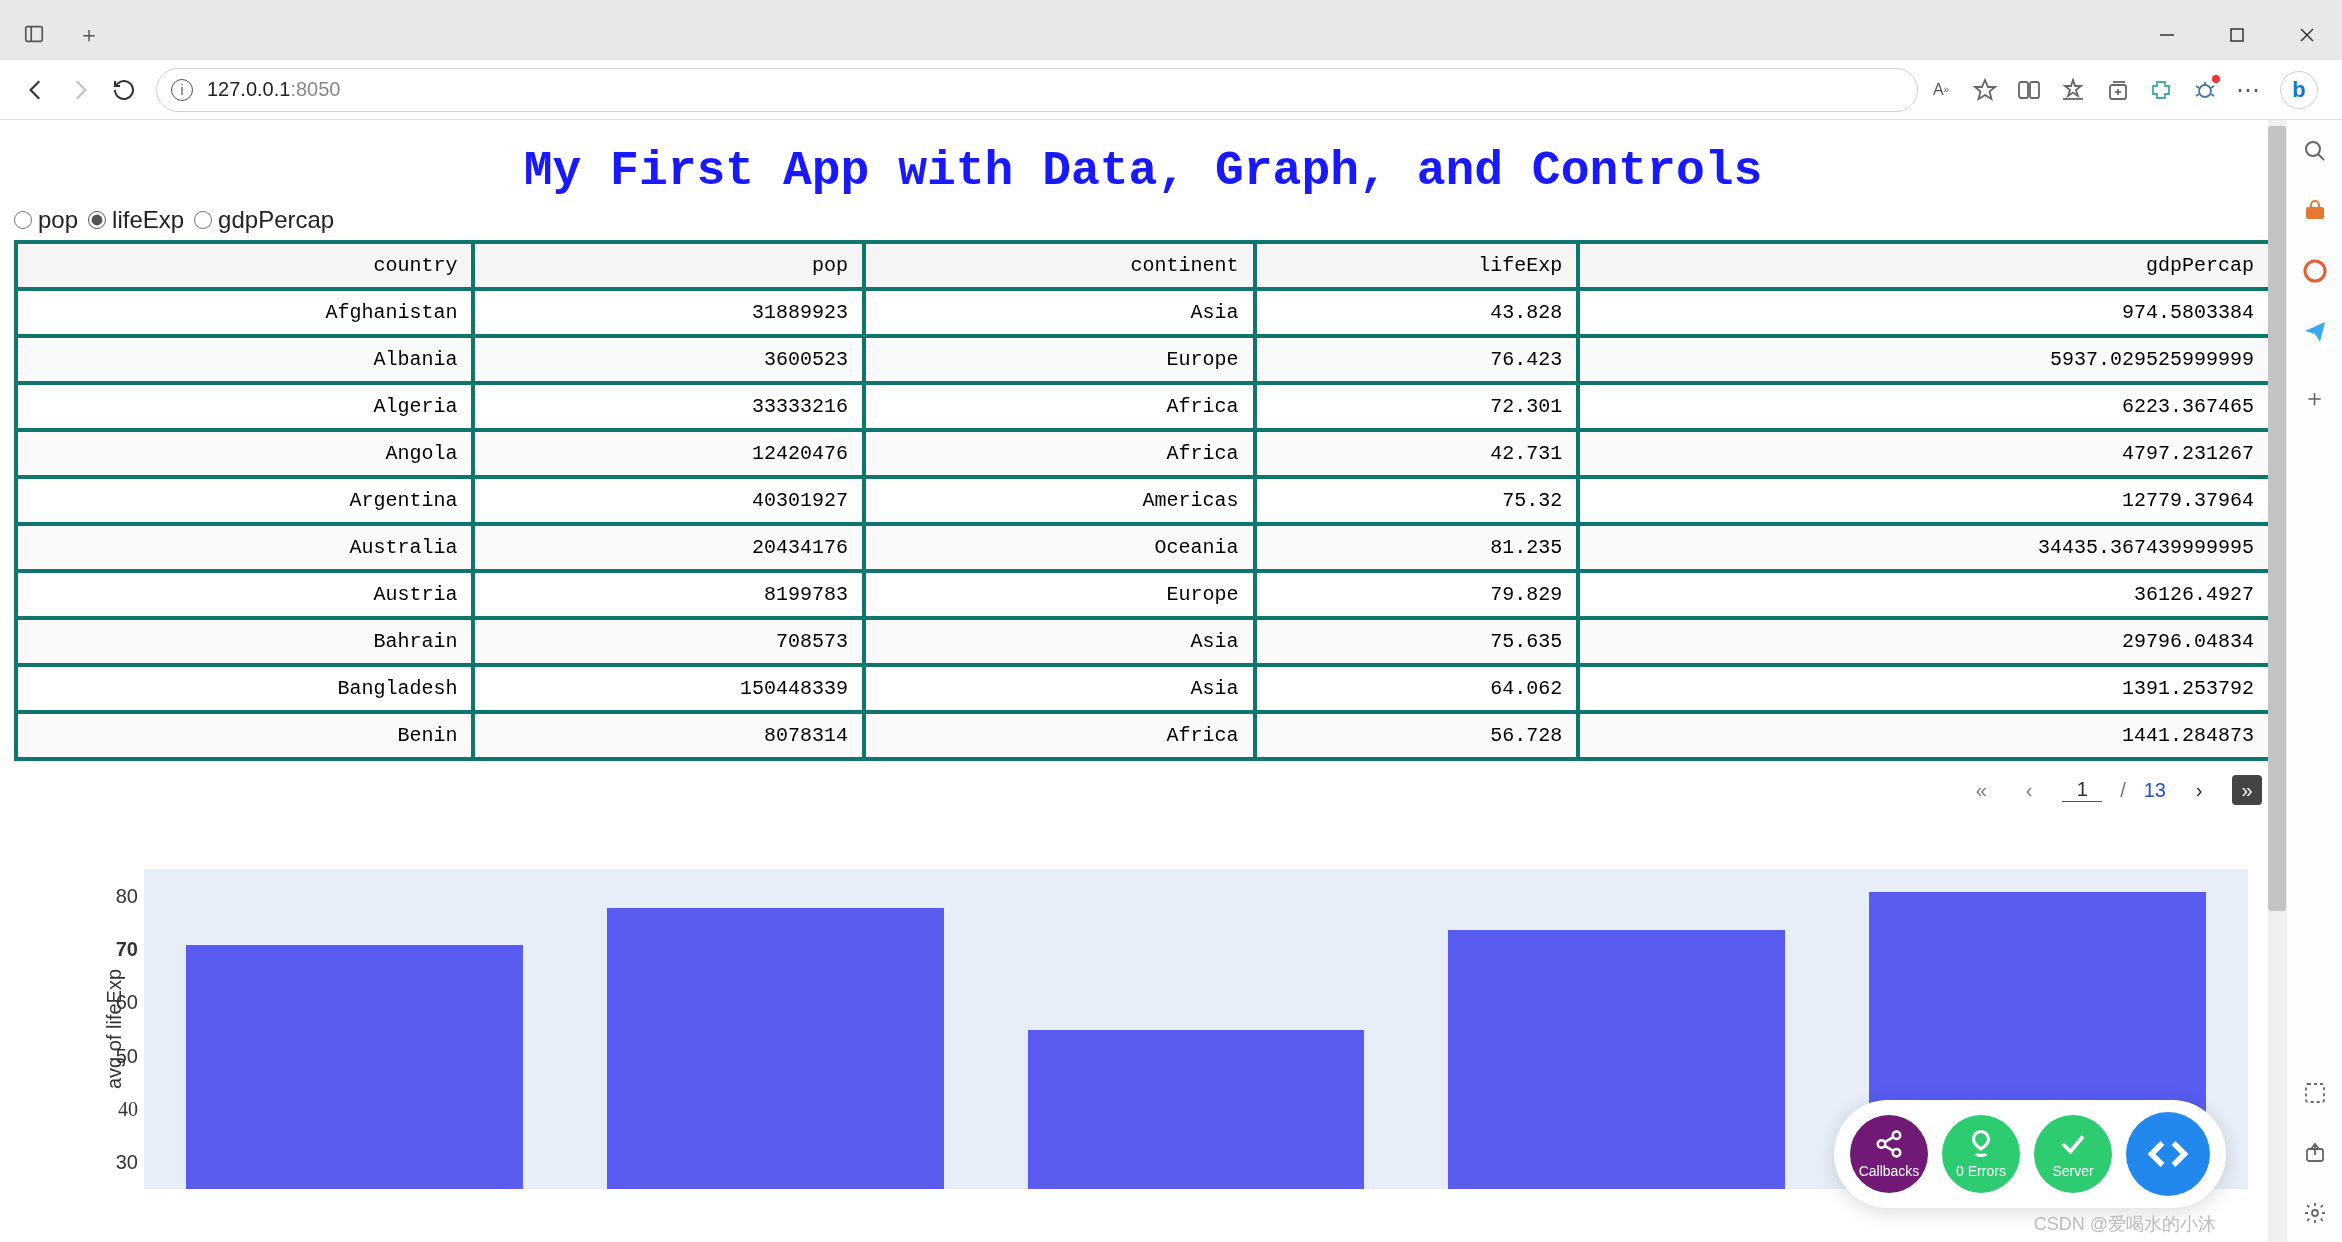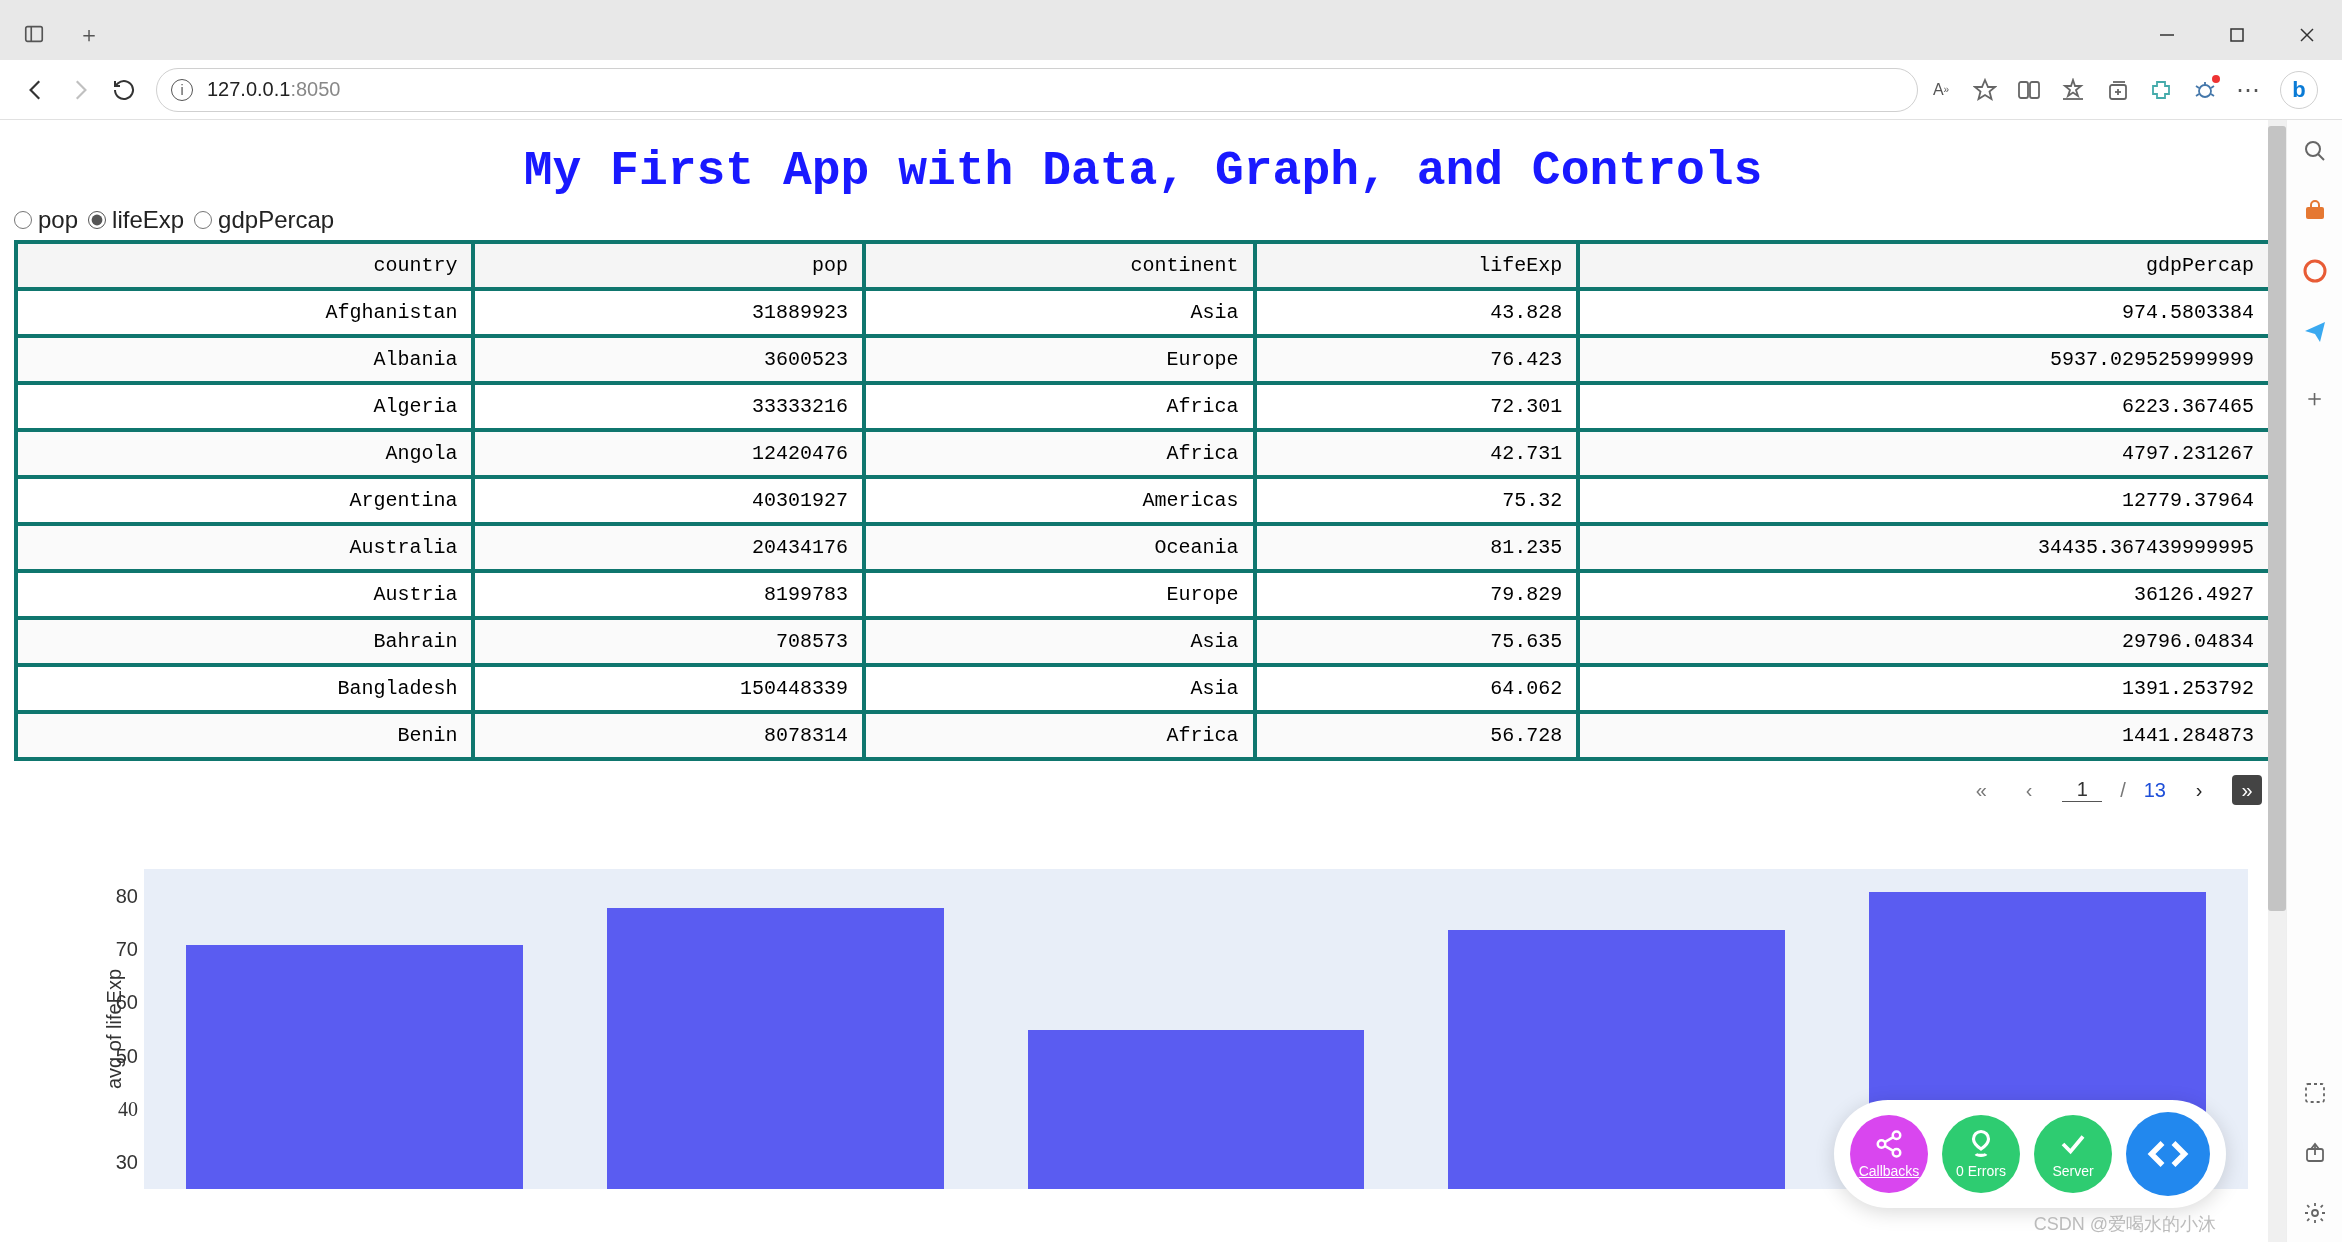--- a/index.html
+++ b/index.html
@@ -60,21 +60,21 @@
   
   .chart { position: relative; margin: 50px 14px 0 40px; height: 320px; }
   .plot-bg { position: absolute; left: 90px; right: 10px; top: 0; bottom: 0; background: #e8eef8; }
   .yaxis-label { position: absolute; left: 0; top: 50%; transform: translateY(-50%) rotate(-90deg); transform-origin: center; font-size: 20px; color: #333; white-space: nowrap; }
   .ytick { position: absolute; left: 50px; font-size: 20px; color: #333; transform: translateY(-50%); text-align: right; width: 34px; }
   .bars { position: absolute; left: 90px; right: 10px; top: 0; bottom: 0; display: flex; justify-content: space-around; align-items: flex-end; }
   .bar { width: 16%; background: #5a5cf1; }
   
   .devpill { position: absolute; bottom: 34px; right: 60px; background: #fff; border-radius: 60px; padding: 12px 16px; display: flex; gap: 14px; align-items: center; box-shadow: 0 4px 20px rgba(0,0,0,0.15); }
   .devbtn { width: 78px; height: 78px; border-radius: 50%; display: flex; flex-direction: column; align-items: center; justify-content: center; color: #fff; font-size: 15px; }
-  .devbtn.gray { background: #d946ef; text-decoration: underline; }
+  .devbtn.gray { background: #701a75; }
   .devbtn.green { background: #2ecc71; }
   .devbtn.blue { background: #2288ee; width: 84px; height: 84px; }
   .devbtn .dlabel { font-size: 14px; margin-top: 4px; }
   .devbtn svg { width: 30px; height: 30px; }
   .devbtn.blue svg { width: 44px; height: 44px; }
   
   .wm { position: absolute; bottom: 6px; right: 70px; font-size: 18px; color: #bbb; }
 </style>
 </head>
 <body>
@@ -292,21 +292,21 @@
         </div>
 
         <div class="chart">
           <div class="plot-bg"></div>
           <div class="yaxis-label">avg of lifeExp</div>
           <div id="yticks">
               <div class="ytick" style="top: 91.6667%;">30</div>
               <div class="ytick" style="top: 75%; font-family: Liberation Serif, serif;">40</div>
               <div class="ytick" style="top: 58.3333%;">50</div>
               <div class="ytick" style="top: 41.6667%;">60</div>
-              <div class="ytick" style="top: 25%;">70</div>
+              <div class="ytick" style="top: 25%; font-weight: bold;">70</div>
               <div class="ytick" style="top: 8.33333%;">80</div>
             </div>
           <div class="bars" id="bars">
               <div class="bar" style="height: 76.1667%;"></div>
               <div class="bar" style="height: 87.6667%;"></div>
               <div class="bar" style="height: 49.6667%;"></div>
               <div class="bar" style="height: 81%;"></div>
               <div class="bar" style="height: 92.8333%;"></div>
             </div>
         </div>

